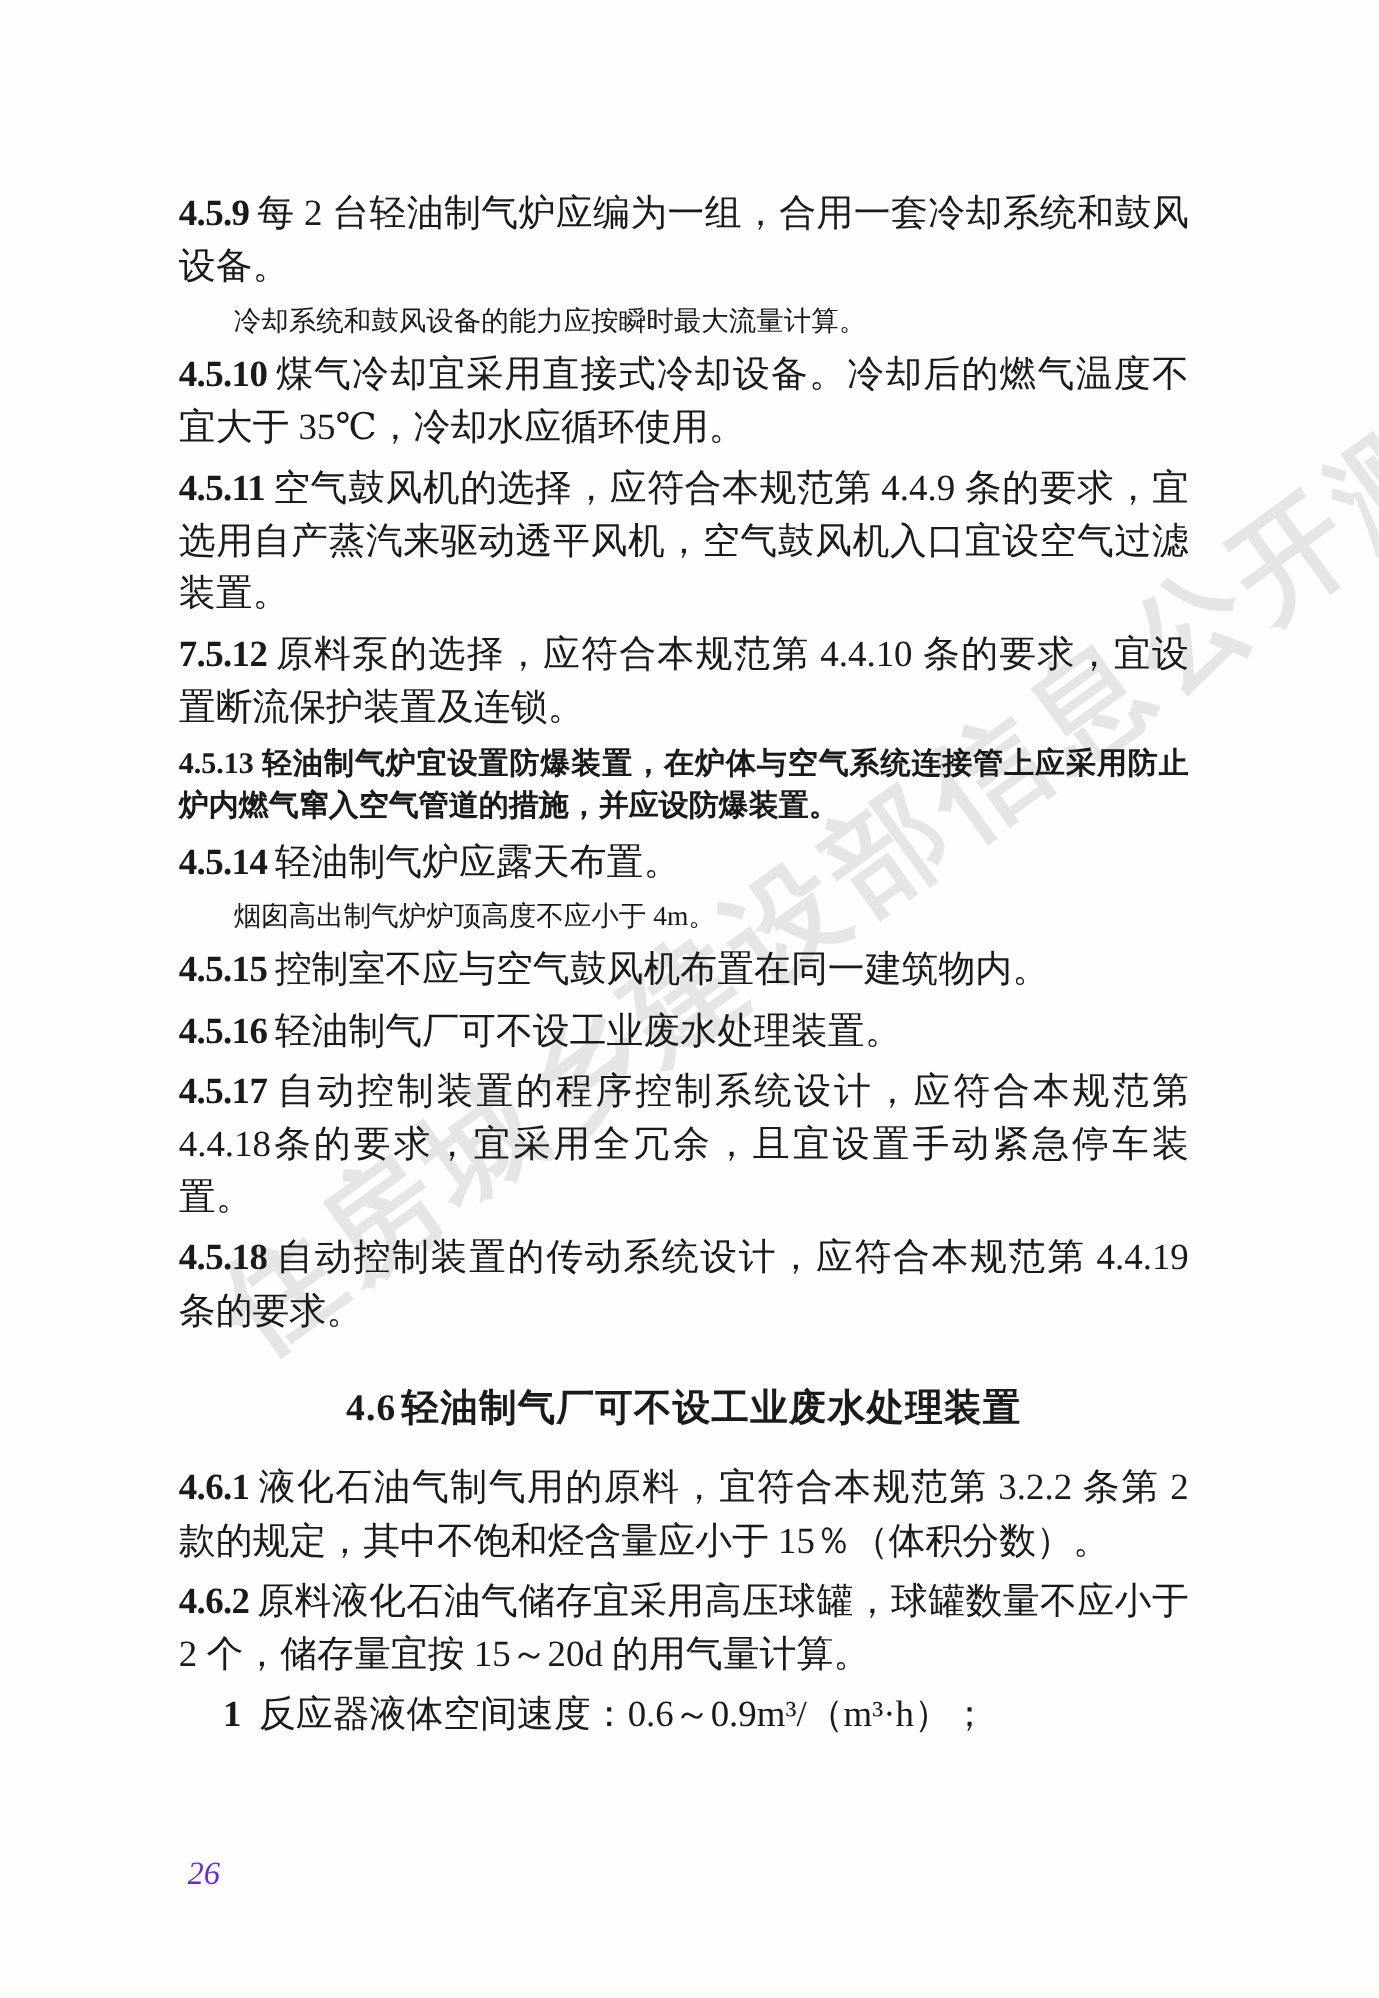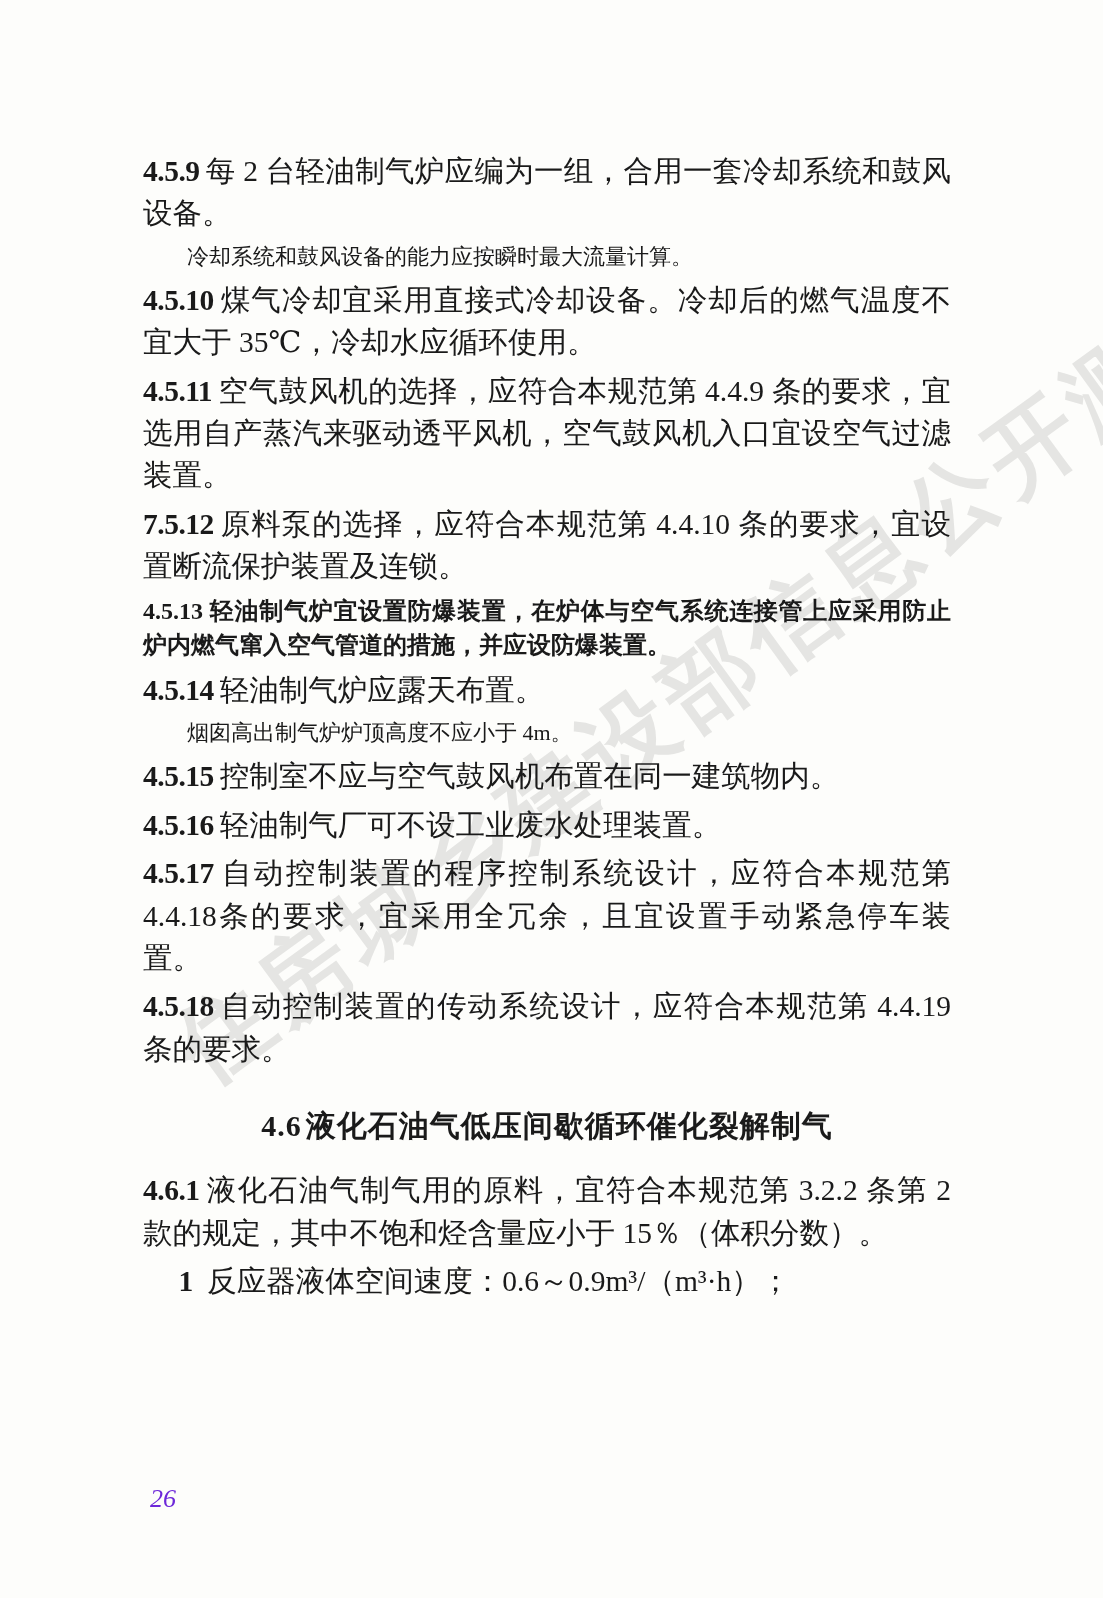--- a/index.html
+++ b/index.html
@@ -166,27 +166,30 @@
 
     <p class="clause">
       <span class="num lat">4.5.17</span><span>自动控制装置的程序控制系统设计，应符合本规范第 4.4.18条的要求，宜采用全冗余，且宜设置手动紧急停车装置。</span>
     </p>
 
     <p class="clause">
       <span class="num lat">4.5.18</span><span>自动控制装置的传动系统设计，应符合本规范第 4.4.19 条的要求。</span>
     </p>
 
     <h2 class="section">
-      <span class="sec-num lat">4.6</span><span>液化石油气低压间歇循环催化裂解制气</span>
+      <span class="sec-num lat">4.6</span><span>轻油制气厂可不设工业废水处理装置</span>
     </h2>
 
     <p class="clause">
       <span class="num lat">4.6.1</span><span>液化石油气制气用的原料，宜符合本规范第 3.2.2 条第 2 款的规定，其中不饱和烃含量应小于 15％（体积分数）。</span>
     </p>
 
+    <p class="clause">
+      <span class="num lat">4.6.2</span><span>原料液化石油气储存宜采用高压球罐，球罐数量不应小于 2 个，储存量宜按 15～20d 的用气量计算。</span>
+    </p>
 
 
     <p class="sub-item">
       <span class="item-num lat">1</span><span>反应器液体空间速度：0.6～0.9m³/（m³·h）；</span>
     </p>
 
   </div>
 
   <div class="pagenum">26</div>
 

